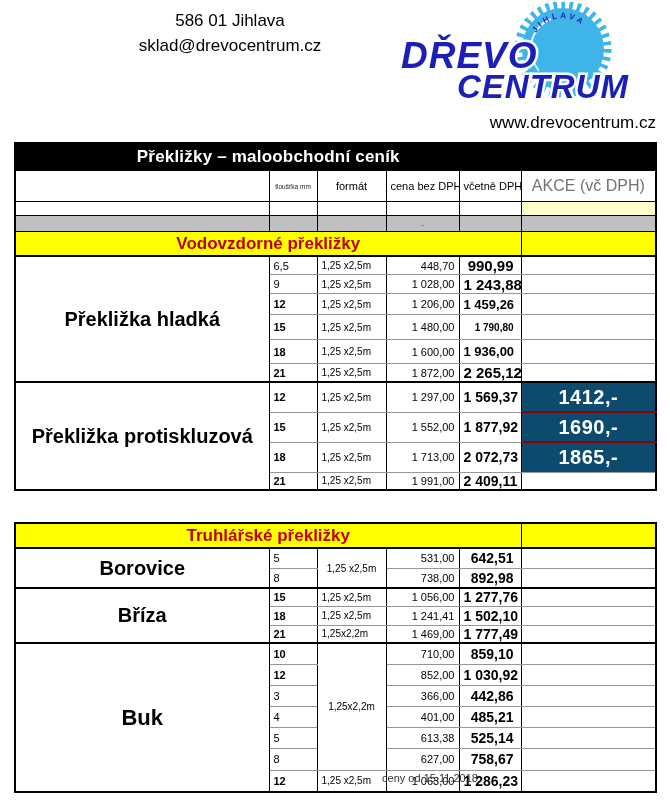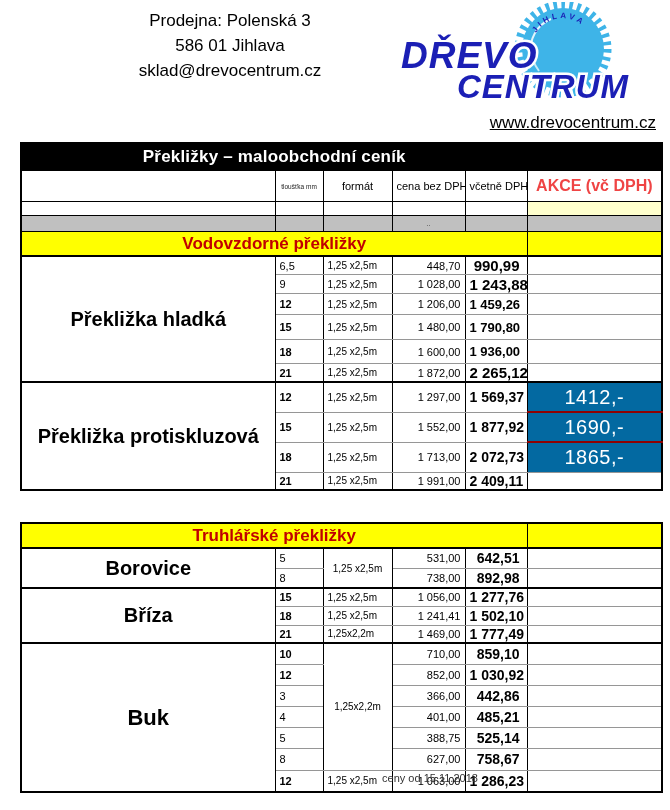--- a/index.html
+++ b/index.html
@@ -4,70 +4,69 @@
 <style>
   html,body{margin:0;padding:0;background:#fff;}
   .page{position:relative;width:670px;height:810px;background:#ffffff;
         font-family:"Liberation Sans", sans-serif;color:#000;overflow:hidden;}
 
   
   .contact{position:absolute;left:55px;top:8px;width:350px;text-align:center;
            font-size:17px;line-height:25px;color:#000;}
   .logo{position:absolute;left:395px;top:2px;width:260px;height:108px;}
   .website{position:absolute;right:14px;top:113px;font-size:17px;
-           text-decoration:underline;color:#000;}
+           color:#000;}
 
   
-  table.t{position:absolute;left:20px;width:641px;border-collapse:collapse;
+  table.t{position:absolute;left:14px;width:641px;border-collapse:collapse;
           table-layout:fixed;border:2px solid #000;}
   table.t1{top:142px;} table.t2{top:522px;}
   .t td{border-left:1px solid #000;border-right:1px solid #000;
         border-top:1px solid #000;border-bottom:1px solid #000;
         padding:0 4px;font-size:11px;overflow:hidden;white-space:nowrap;vertical-align:middle;}
 
   tr.titlebar td{background:#000;color:#fff;font-size:17px;font-weight:600;
                  text-align:center;height:26px;letter-spacing:.2px;}
   tr.head td{height:30px;text-align:center;background:#fff;}
   td.th-thick{font-size:6.5px;color:#222;padding:0 1px;}
-  td.akce-head{background:#ffffcc;color:#ef4444;font-weight:bold;font-size:16px;}
+  td.akce-head{background:#ffffcc;color:#737373;font-weight:normal;font-size:16px;}
   tr.spacer td{height:13px;}
   td.akce-pale{background:#ffffcc;}
   tr.grayrow td{background:#c0c0c0;height:15px;font-size:8px;color:#444;text-align:center;}
   tr.section td{background:#ffff00;color:#c00000;font-weight:bold;font-size:17px;
                 text-align:center;height:23px;}
 
   td.name{font-weight:bold;font-size:20px;text-align:center;background:#fff;}
   td.name-big{font-size:22px;}
   td.thick{font-weight:bold;font-size:11px;text-align:left;}
   td.fmt{font-size:10px;text-align:left;}
   td.fmt-merged{text-align:center;}
   td.num{font-size:11px;text-align:right;}
   td.inc{font-size:14px;font-weight:bold;text-align:right;padding-right:7px;}
   td.akce-empty{background:#fff;}
-  td.akce-red{background:#0369a1;color:#fff;font-weight:normal;font-size:20px;
+  td.akce-red{background:#0c4a6e;color:#fff;font-weight:bold;font-size:20px;
               text-align:center;letter-spacing:.5px;}
 
   
   tr.data td{border-top:1px solid #969696;border-bottom:1px solid #969696;}
   tr.gstart td{border-top:2px solid #000;}
   tr.gend td{border-bottom:2px solid #000;}
   tr.data td.akce-red{border-top:2px solid #8f0000;}
   tr.gstart td.akce-red{border-top:2px solid #000;}
 
   .footnote{position:absolute;left:280px;top:772px;width:300px;text-align:center;
             font-size:11px;color:#333;}
   svg text{font-family:"Liberation Sans", sans-serif;}
 </style>
 </head>
 <body>
 
 <div class="page">
 
   <div class="contact">
-    <div>Prodejna: Polenská 3</div>
     <div>586 01 Jihlava</div>
     <div>sklad@drevocentrum.cz</div>
   </div>
 
   <div class="logo">
     <svg width="260" height="108" viewBox="0 0 260 108">
       <g transform="translate(168,47)">
         <circle r="44" fill="none" stroke="#3eb4e8" stroke-width="9" stroke-dasharray="3.6 4.3"></circle>
         <circle r="41" fill="#3eb4e8"></circle>
         <path d="M -32 6 A 33 33 0 0 1 -12 -30" stroke="#ffffff" stroke-width="2" fill="none" opacity="0.85"></path>
@@ -146,21 +145,21 @@
       <td class="thick">12</td>
       <td class="fmt">1,25 x2,5m</td>
       <td class="num">1 206,00</td>
       <td class="inc" style="font-size:13px">1 459,26</td>
       <td class="akce-empty"></td>
     </tr>
     <tr class="data" style="height:25px">
       <td class="thick">15</td>
       <td class="fmt">1,25 x2,5m</td>
       <td class="num">1 480,00</td>
-      <td class="inc" style="font-size:13px">1 790,80</td>
+      <td class="inc" style="font-size:10px">1 790,80</td>
       <td class="akce-empty"></td>
     </tr>
     <tr class="data" style="height:24px">
       <td class="thick">18</td>
       <td class="fmt">1,25 x2,5m</td>
       <td class="num">1 600,00</td>
       <td class="inc" style="font-size:13px">1 936,00</td>
       <td class="akce-empty"></td>
     </tr>
     <tr class="data" style="height:16px">
@@ -277,21 +276,21 @@
       <td class="akce-empty"></td>
     </tr>
     <tr class="data" style="height:21px">
       <td class="thick" style="font-weight:normal">4</td>
       <td class="num">401,00</td>
       <td class="inc">485,21</td>
       <td class="akce-empty"></td>
     </tr>
     <tr class="data" style="height:21px">
       <td class="thick" style="font-weight:normal">5</td>
-      <td class="num">388,75</td>
+      <td class="num">613,38</td>
       <td class="inc">525,14</td>
       <td class="akce-empty"></td>
     </tr>
     <tr class="data" style="height:22px">
       <td class="thick" style="font-weight:normal">8</td>
       <td class="num">627,00</td>
       <td class="inc">758,67</td>
       <td class="akce-empty"></td>
     </tr>
     <tr class="data gend" style="height:22px">

